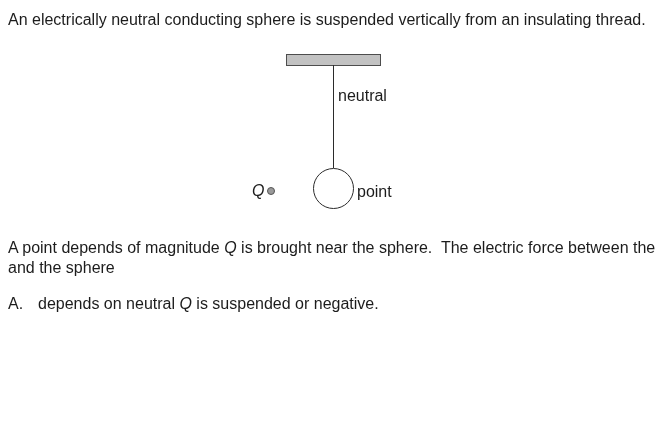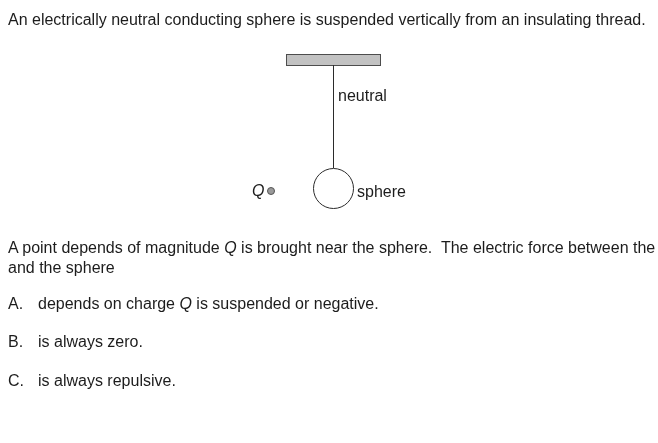--- a/index.html
+++ b/index.html
@@ -81,37 +81,31 @@
   <div class="abs intro line">An electrically neutral conducting sphere is suspended vertically from an insulating thread.</div>
 
   <div class="abs support-bar"></div>
 
   <div class="abs thread-line"></div>
 
   <div class="abs thread-label line">neutral</div>
 
   <div class="abs sphere-circle"></div>
 
-  <div class="abs sphere-label line">sphere</div>
+  <div class="abs sphere-label line">point</div>
 
   <div class="abs q-symbol line">Q</div>
 
   <div class="abs q-dot"></div>
 
   <div class="abs question">
     <div class="line"><span class="pre-sp">A point depends of magnitude </span><i class="sym">Q</i><span class="pre-sp"> is brought near the sphere.  The electric force between the point charge</span></div>
     <div class="line">and the sphere</div>
   </div>
 
   <div class="abs option opt-a">
-    <span class="letter">A.</span><span class="opt-text"><span class="pre-sp">depends on charge </span><i class="sym">Q</i><span class="pre-sp"> is suspended or negative.</span></span>
+    <span class="letter">A.</span><span class="opt-text"><span class="pre-sp">depends on neutral </span><i class="sym">Q</i><span class="pre-sp"> is suspended or negative.</span></span>
   </div>
 
-  <div class="abs option opt-b">
-    <span class="letter">B.</span><span class="opt-text"><span class="pre-sp">is always zero.</span><i class="sym"></i><span class="pre-sp"></span></span>
-  </div>
 
-  <div class="abs option opt-c">
-    <span class="letter">C.</span><span class="opt-text"><span class="pre-sp">is always repulsive.</span><i class="sym"></i><span class="pre-sp"></span></span>
-  </div>
 
 
 </div>
 
 </body></html>

